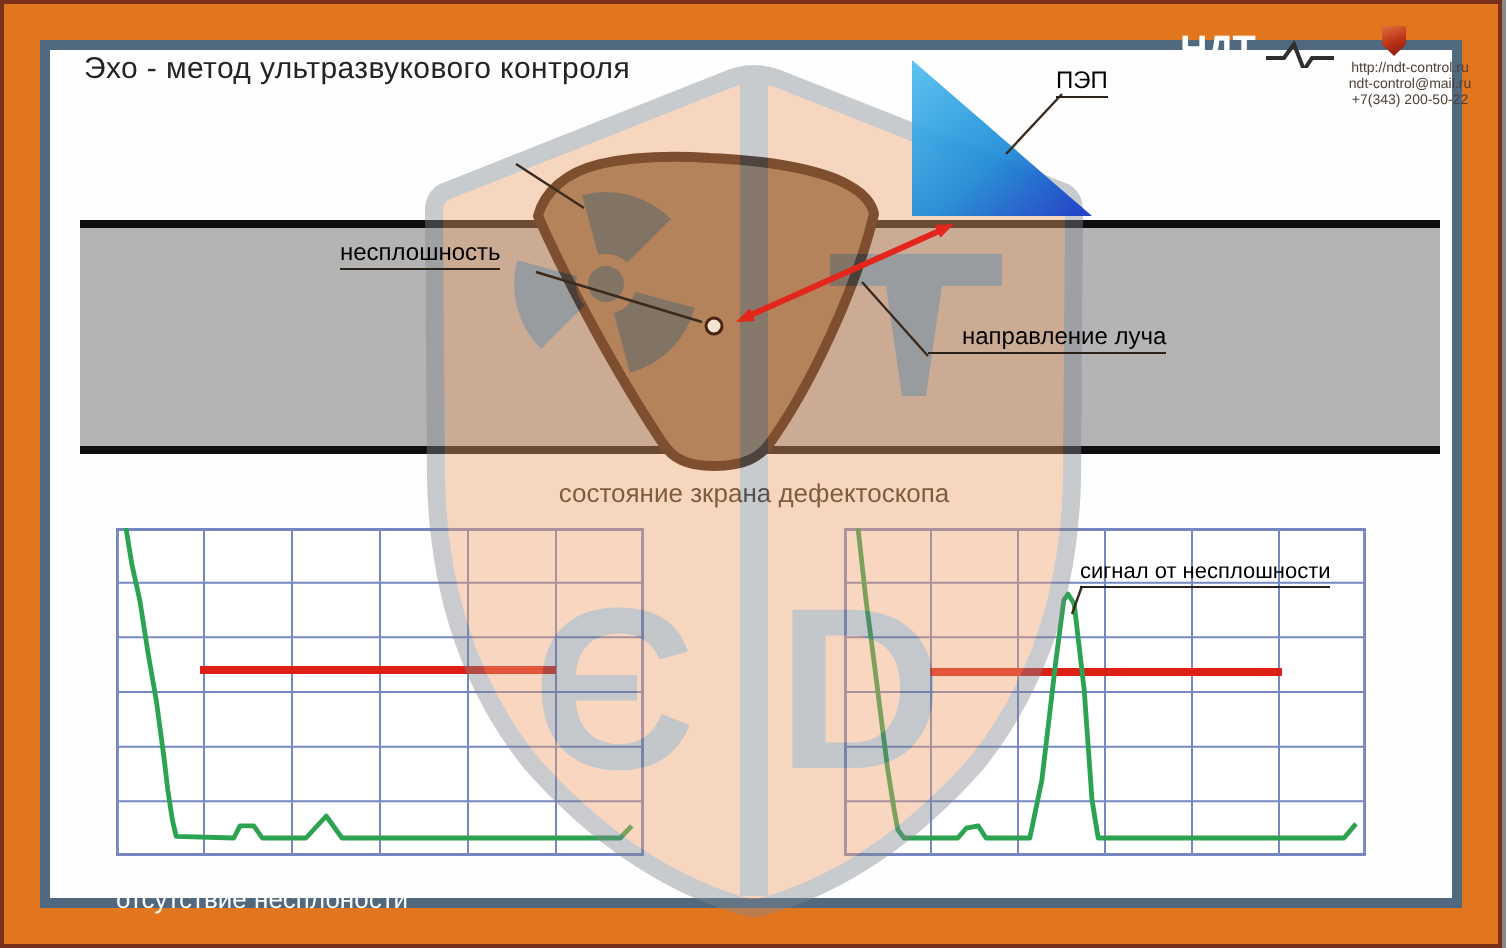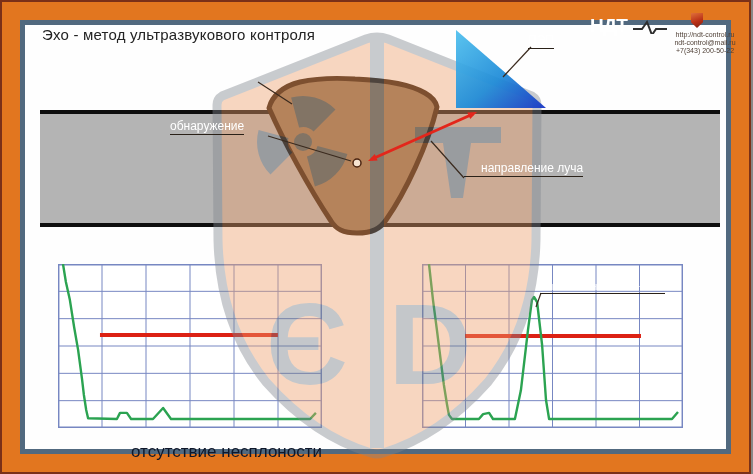--- a/index.html
+++ b/index.html
@@ -7,25 +7,25 @@
           font-family:"Liberation Sans","DejaVu Sans",sans-serif;}
   .frame-outer{position:absolute;inset:0;background:#E2761F;border:2px solid #7A3018;box-sizing:border-box;}
   .frame-inner{position:absolute;left:20px;top:20px;right:20px;bottom:20px;
                background:#FEFEFE;border:5px solid #51697F;box-sizing:border-box;}
   .abs{position:absolute;}
   .layerA{z-index:1;} .layerB{z-index:3;} .layerC{z-index:4;}
   #title{left:42px;top:26px;font-size:15px;color:#232323;letter-spacing:.2px;z-index:2;}
   #plate{left:40px;top:110px;width:680px;height:117px;background:#B4B4B4;
          border-top:4px solid #0E0E0E;border-bottom:4px solid #0E0E0E;box-sizing:border-box;z-index:1;}
   svg.overlay{position:absolute;left:0;top:0;pointer-events:none;}
-  .lbl{position:absolute;color:#ffffff;font-size:12px;white-space:nowrap;z-index:4;}
+  .lbl{position:absolute;color:#000000;font-size:12px;white-space:nowrap;z-index:4;}
   .lbl.u{border-bottom:1px solid #2A2118;padding-bottom:1px;}
   #screen-caption{left:262px;top:239px;width:230px;font-size:13px;color:#33271d;z-index:2;text-align:center;}
   .chart{position:absolute;z-index:2;}
-  .chart-caption{position:absolute;top:442px;font-size:17px;color:#0f172a;text-align:right;z-index:2;}
+  .chart-caption{position:absolute;top:442px;font-size:13px;color:#ffffff;text-align:left;z-index:2;}
   #signal-label{left:540px;top:280px;font-size:11px;z-index:4;}
   
   #brand{left:588px;top:15px;width:158px;height:48px;z-index:4;}
   #brand-ndt{position:absolute;left:2px;top:0;font-size:19px;font-weight:bold;color:#ffffff;letter-spacing:-.5px;}
   #brand-pulse{position:absolute;left:44px;top:5px;}
   #brand-kontrol{position:absolute;left:2px;top:20px;font-size:17px;font-weight:bold;color:#2F2F2F;letter-spacing:-.8px;}
   #brand-shield{position:absolute;left:103px;top:-2px;width:12px;height:15px;
      background:linear-gradient(160deg,#E0703A 0%,#B92F16 55%,#7E1F10 100%);
      clip-path:polygon(0 0,100% 0,100% 62%,50% 100%,0 62%);}
   #brand-contacts{position:absolute;left:78px;top:16px;width:78px;font-size:7px;line-height:8px;
@@ -78,20 +78,21 @@
         <line x1="0" y1="27.333333333333332" x2="261" y2="27.333333333333332" stroke="#7787C2" stroke-width="1"></line>
         <line x1="0" y1="54.666666666666664" x2="261" y2="54.666666666666664" stroke="#7787C2" stroke-width="1"></line>
         <line x1="0" y1="82" x2="261" y2="82" stroke="#7787C2" stroke-width="1"></line>
         <line x1="0" y1="109.33333333333333" x2="261" y2="109.33333333333333" stroke="#7787C2" stroke-width="1"></line>
         <line x1="0" y1="136.66666666666666" x2="261" y2="136.66666666666666" stroke="#7787C2" stroke-width="1"></line>
         <line x1="0" y1="163.3" x2="261" y2="163.3" stroke="#7787C2" stroke-width="1.5"></line>
         <line x1="43.065000000000005" y1="71.996" x2="218.97899999999998" y2="71.996" stroke="#DC2114" stroke-width="4"></line>
         <polyline points="7.0,0.0 11.0,36.1 14.9,65.9 18.8,96.8 21.9,121.0 25.1,141.0 26.9,150.9 30.0,155.0 56.9,155.0 61.1,150.1 67.1,148.9 71.0,155.0 92.9,155.0 98.9,126.3 106.0,65.9 109.9,36.1 112.0,33.0 115.1,38.0 120.1,81.0 124.0,136.0 127.1,155.0 250.0,155.0 256.0,147.9" fill="none" stroke="#2BA351" stroke-width="2.4" stroke-linejoin="round"></polyline>
       </svg></div>
   <div class="chart-caption" style="left:58px;width:264px;">отсутствие несплоности</div>
+  <div id="screen-caption" class="abs">состояние зкрана дефектоскопа</div>
 
   <svg class="overlay layerB" width="753" height="474" style="opacity:.42">
     <path d="M222,96 L366,39 Q377,35 388,39 L532,96 Q537,99 537,105 L536,240
          Q534,325 488,382 Q440,436 383,453 Q377,455 371,453 Q314,436 266,382
          Q220,325 218,240 L217,105 Q217,99 222,96 Z" fill="#EFA06C" stroke="#80868E" stroke-width="9"></path>
     <rect x="370" y="40" width="14" height="408" fill="#80868E"></rect>
     <g fill="#757C84">
       <path d="M299.1,127.5 L291.1,97.6 A46,46 0 0 1 335.5,109.5 L313.6,131.4 A15,15 0 0 0 299.1,127.5 Z"></path>
       <path d="M317.5,145.9 L347.4,153.9 A46,46 0 0 1 314.9,186.4 L306.9,156.5 A15,15 0 0 0 317.5,145.9 Z"></path>
       <path d="M292.4,152.6 L270.5,174.5 A46,46 0 0 1 258.6,130.1 L288.5,138.1 A15,15 0 0 0 292.4,152.6 Z"></path>
@@ -119,21 +120,21 @@
       <line x1="541" y1="293" x2="536" y2="307"></line>
     </g>
     <g>
       <line x1="372" y1="159" x2="473" y2="114" stroke="#E3261B" stroke-width="3"></line>
       <polygon points="477,112 470.2,118.9 467.3,112.5" fill="#E3261B"></polygon>
       <polygon points="368,161 377.6,160.5 374.8,154.1" fill="#E3261B"></polygon>
     </g>
     <circle cx="357" cy="163" r="4" fill="#F6E3D0" stroke="#4A2410" stroke-width="1.5"></circle>
   </svg>
 
-  <div class="lbl u" style="left:170px;top:119px;">обнаружение</div>
+  <div class="lbl u" style="left:170px;top:119px;">несплошность</div>
   <div class="lbl u" style="left:464px;top:161px;padding-left:17px;">направление луча</div>
   <div class="lbl u" style="left:528px;top:33px;">ПЭП</div>
   <div class="lbl u" id="signal-label">сигнал от несплошности</div>
 
   <div id="brand" class="abs">
     <div id="brand-ndt">НДТ</div>
     <svg id="brand-pulse" width="36" height="14">
       <path d="M1,9 h9 l5,-7 l5,13 l4,-6 h11" fill="none" stroke="#2F2F2F" stroke-width="2"></path>
     </svg>
     <div id="brand-shield"></div>

